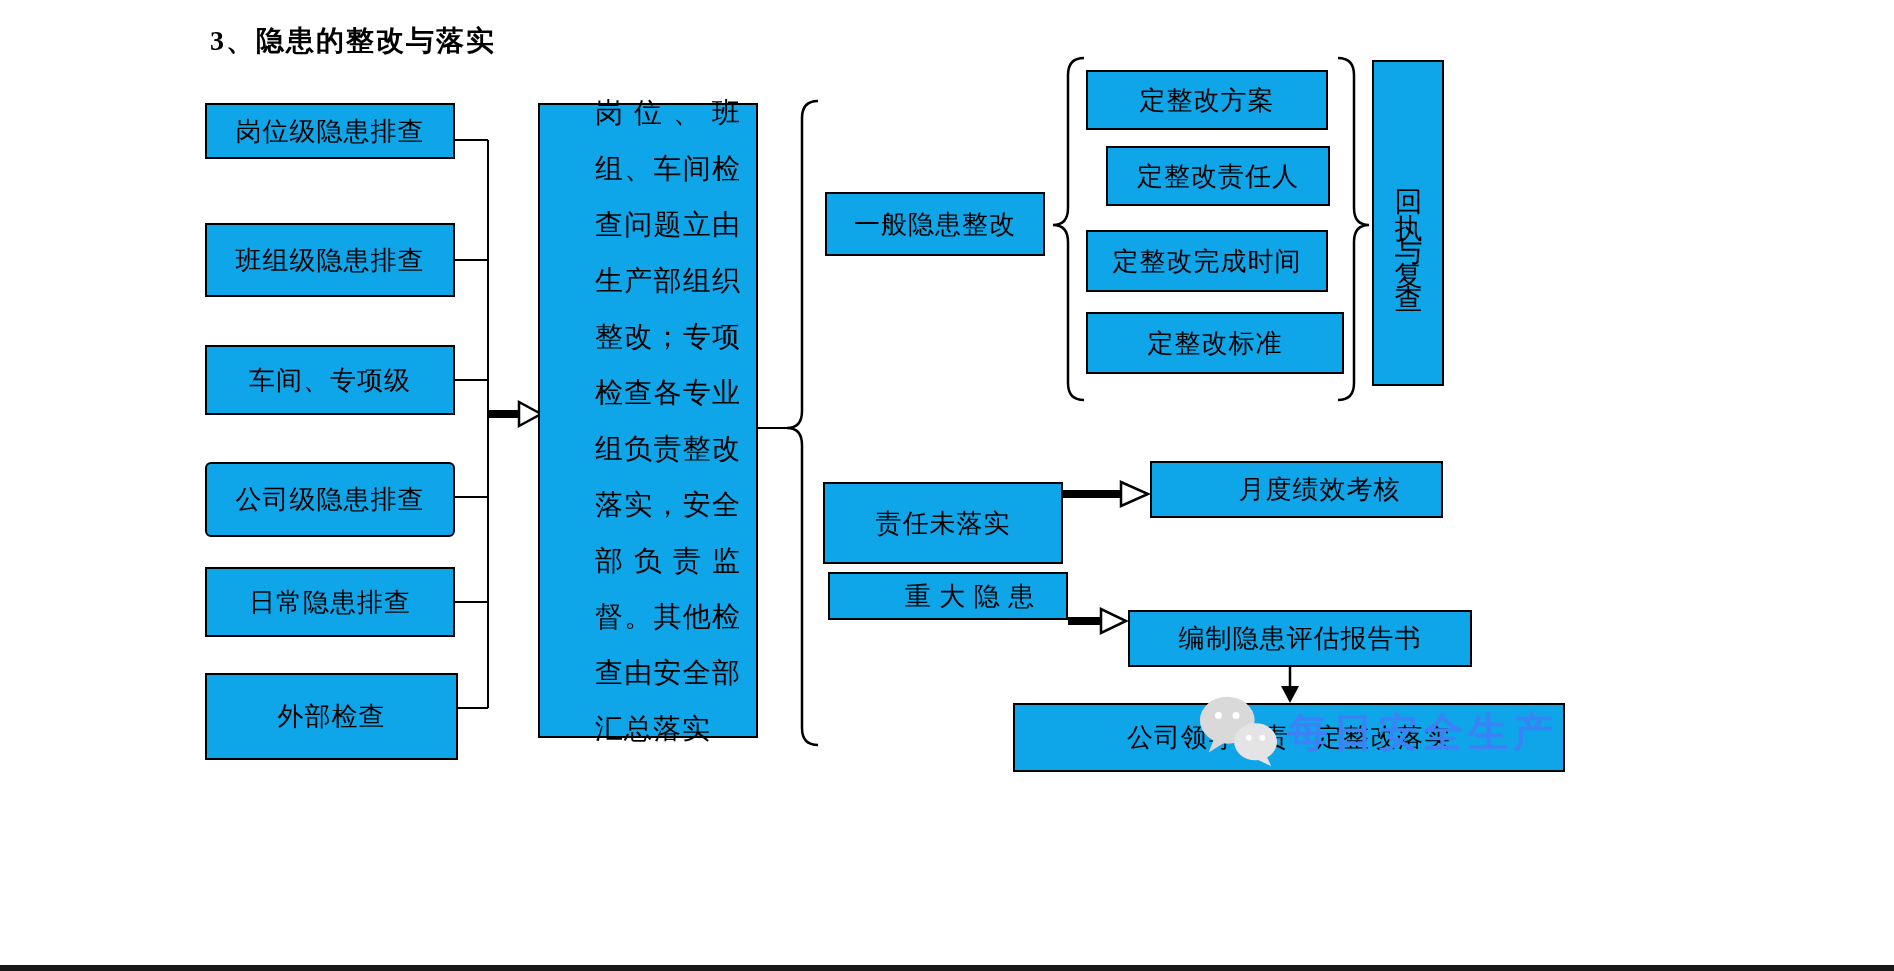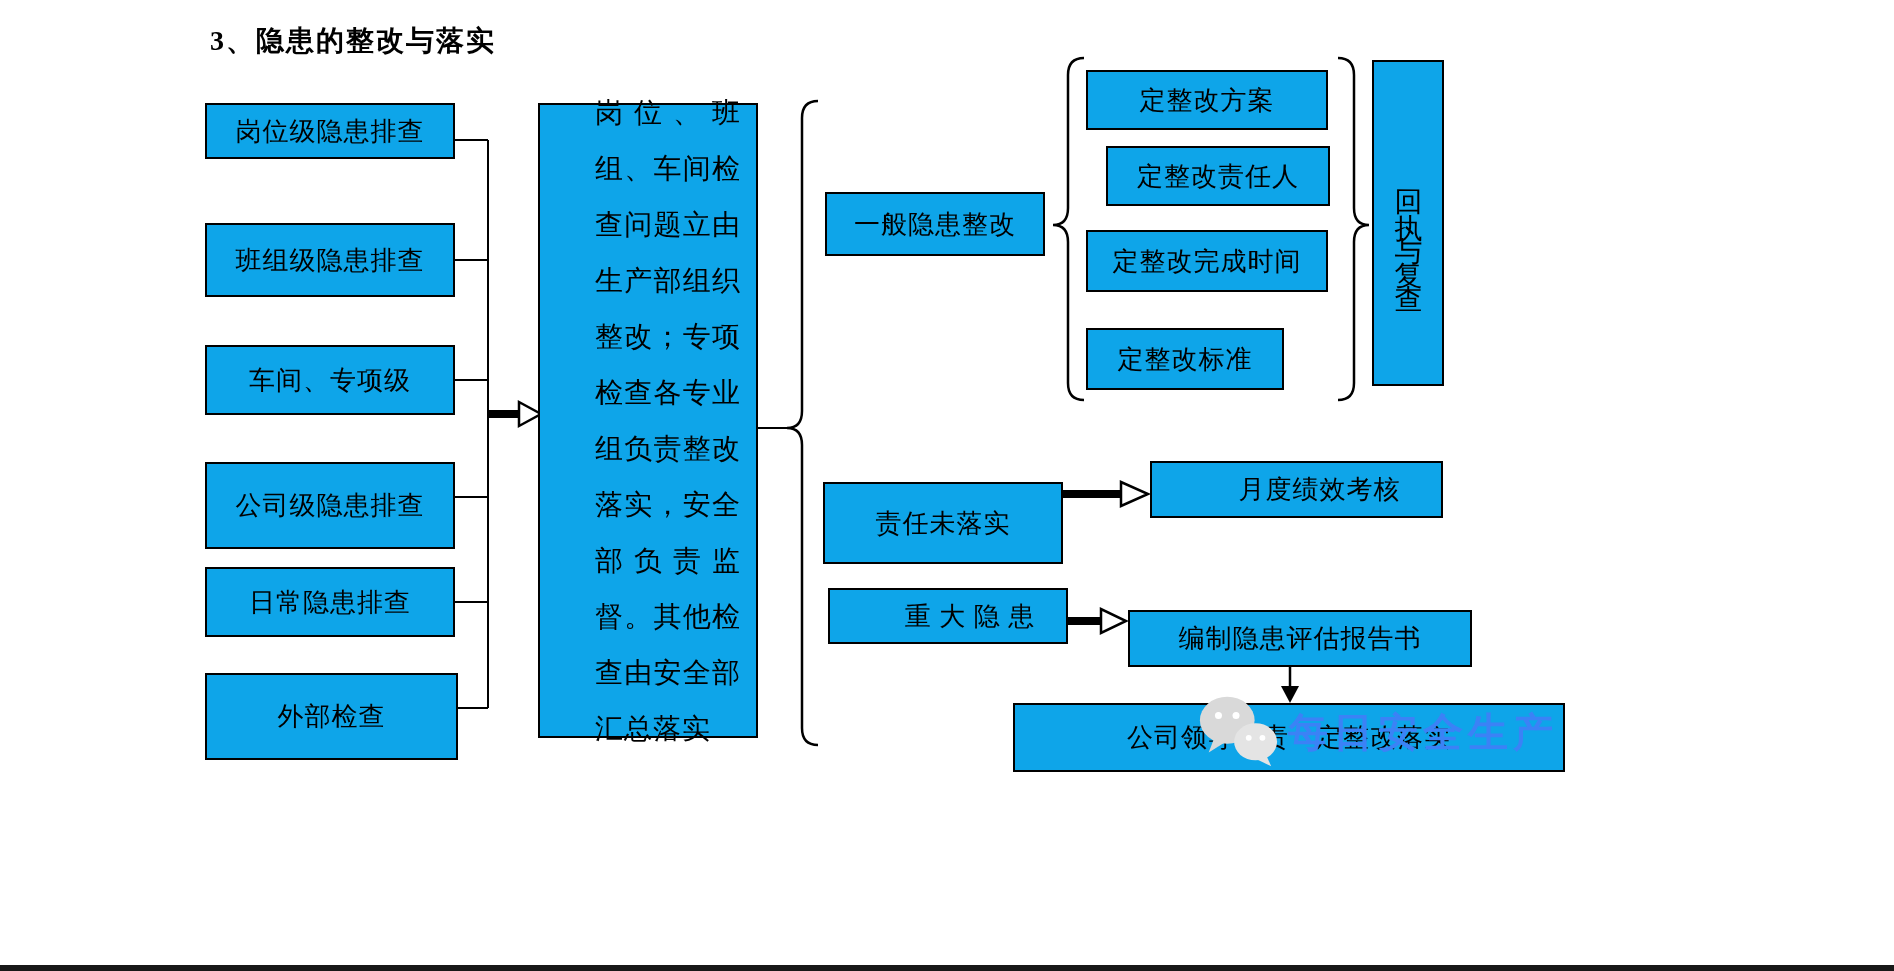--- a/index.html
+++ b/index.html
@@ -20,53 +20,53 @@
     border:2px solid #000;
     background:#0ea5e9;
     display:flex; align-items:center; justify-content:center;
     font-size:26px; letter-spacing:1px;
     text-align:center;
   }
   
   .b-left1 { left:205px; top:103px; width:250px; height:56px; }
   .b-left2 { left:205px; top:223px; width:250px; height:74px; }
   .b-left3 { left:205px; top:345px; width:250px; height:70px; }
-  .b-left4 { left:205px; top:462px; width:250px; height:87px; }
+  .b-left4 { left:205px; top:462px; width:250px; height:75px;border-radius:6px; }
   .b-left5 { left:205px; top:567px; width:250px; height:70px; }
   .b-left6 { left:205px; top:673px; width:253px; height:87px; }
   
   .b-center {
     left:538px; top:103px; width:220px; height:635px;
     align-items:center;
     padding-left:40px;
   }
   .b-center .txt {
     width:100%; padding:0 15px;
     font-size:28px; line-height:56px;
     text-align:justify; text-align-last:left;
   }
   
   .b-general { left:825px; top:192px; width:220px; height:64px; }
   .b-m1 { left:1086px; top:70px;  width:242px; height:60px; }
   .b-m2 { left:1086px; top:146px; width:224px; height:60px;margin-left:20px; }
   .b-m3 { left:1086px; top:230px; width:242px; height:62px; }
-  .b-m4 { left:1086px; top:328px; width:198px; height:62px; }
+  .b-m4 { left:1086px; top:312px; width:258px; height:62px; }
   .b-receipt {
     left:1372px; top:60px; width:72px; height:326px;
   }
   .b-receipt .vtxt {
     writing-mode:vertical-rl; text-orientation:upright;
     font-size:28px; letter-spacing:24px;
     padding-top:8px;
   }
   
   .b-resp    { left:823px;  top:482px; width:240px; height:82px; }
   .b-monthly { left:1150px; top:461px; width:293px; height:57px;padding-left:46px; }
   
-  .b-major   { left:828px;  top:588px; width:240px; height:56px;padding-left:44px; }
+  .b-major   { left:828px;  top:572px; width:240px; height:48px;padding-left:44px; }
   .b-report  { left:1128px; top:610px; width:344px; height:57px; }
   .b-leader  { left:1013px; top:703px; width:552px; height:69px; }
   
   svg.overlay {
     position:absolute; left:0; top:0;
     width:1894px; height:971px;
     pointer-events:none;
   }
   
   .watermark {

